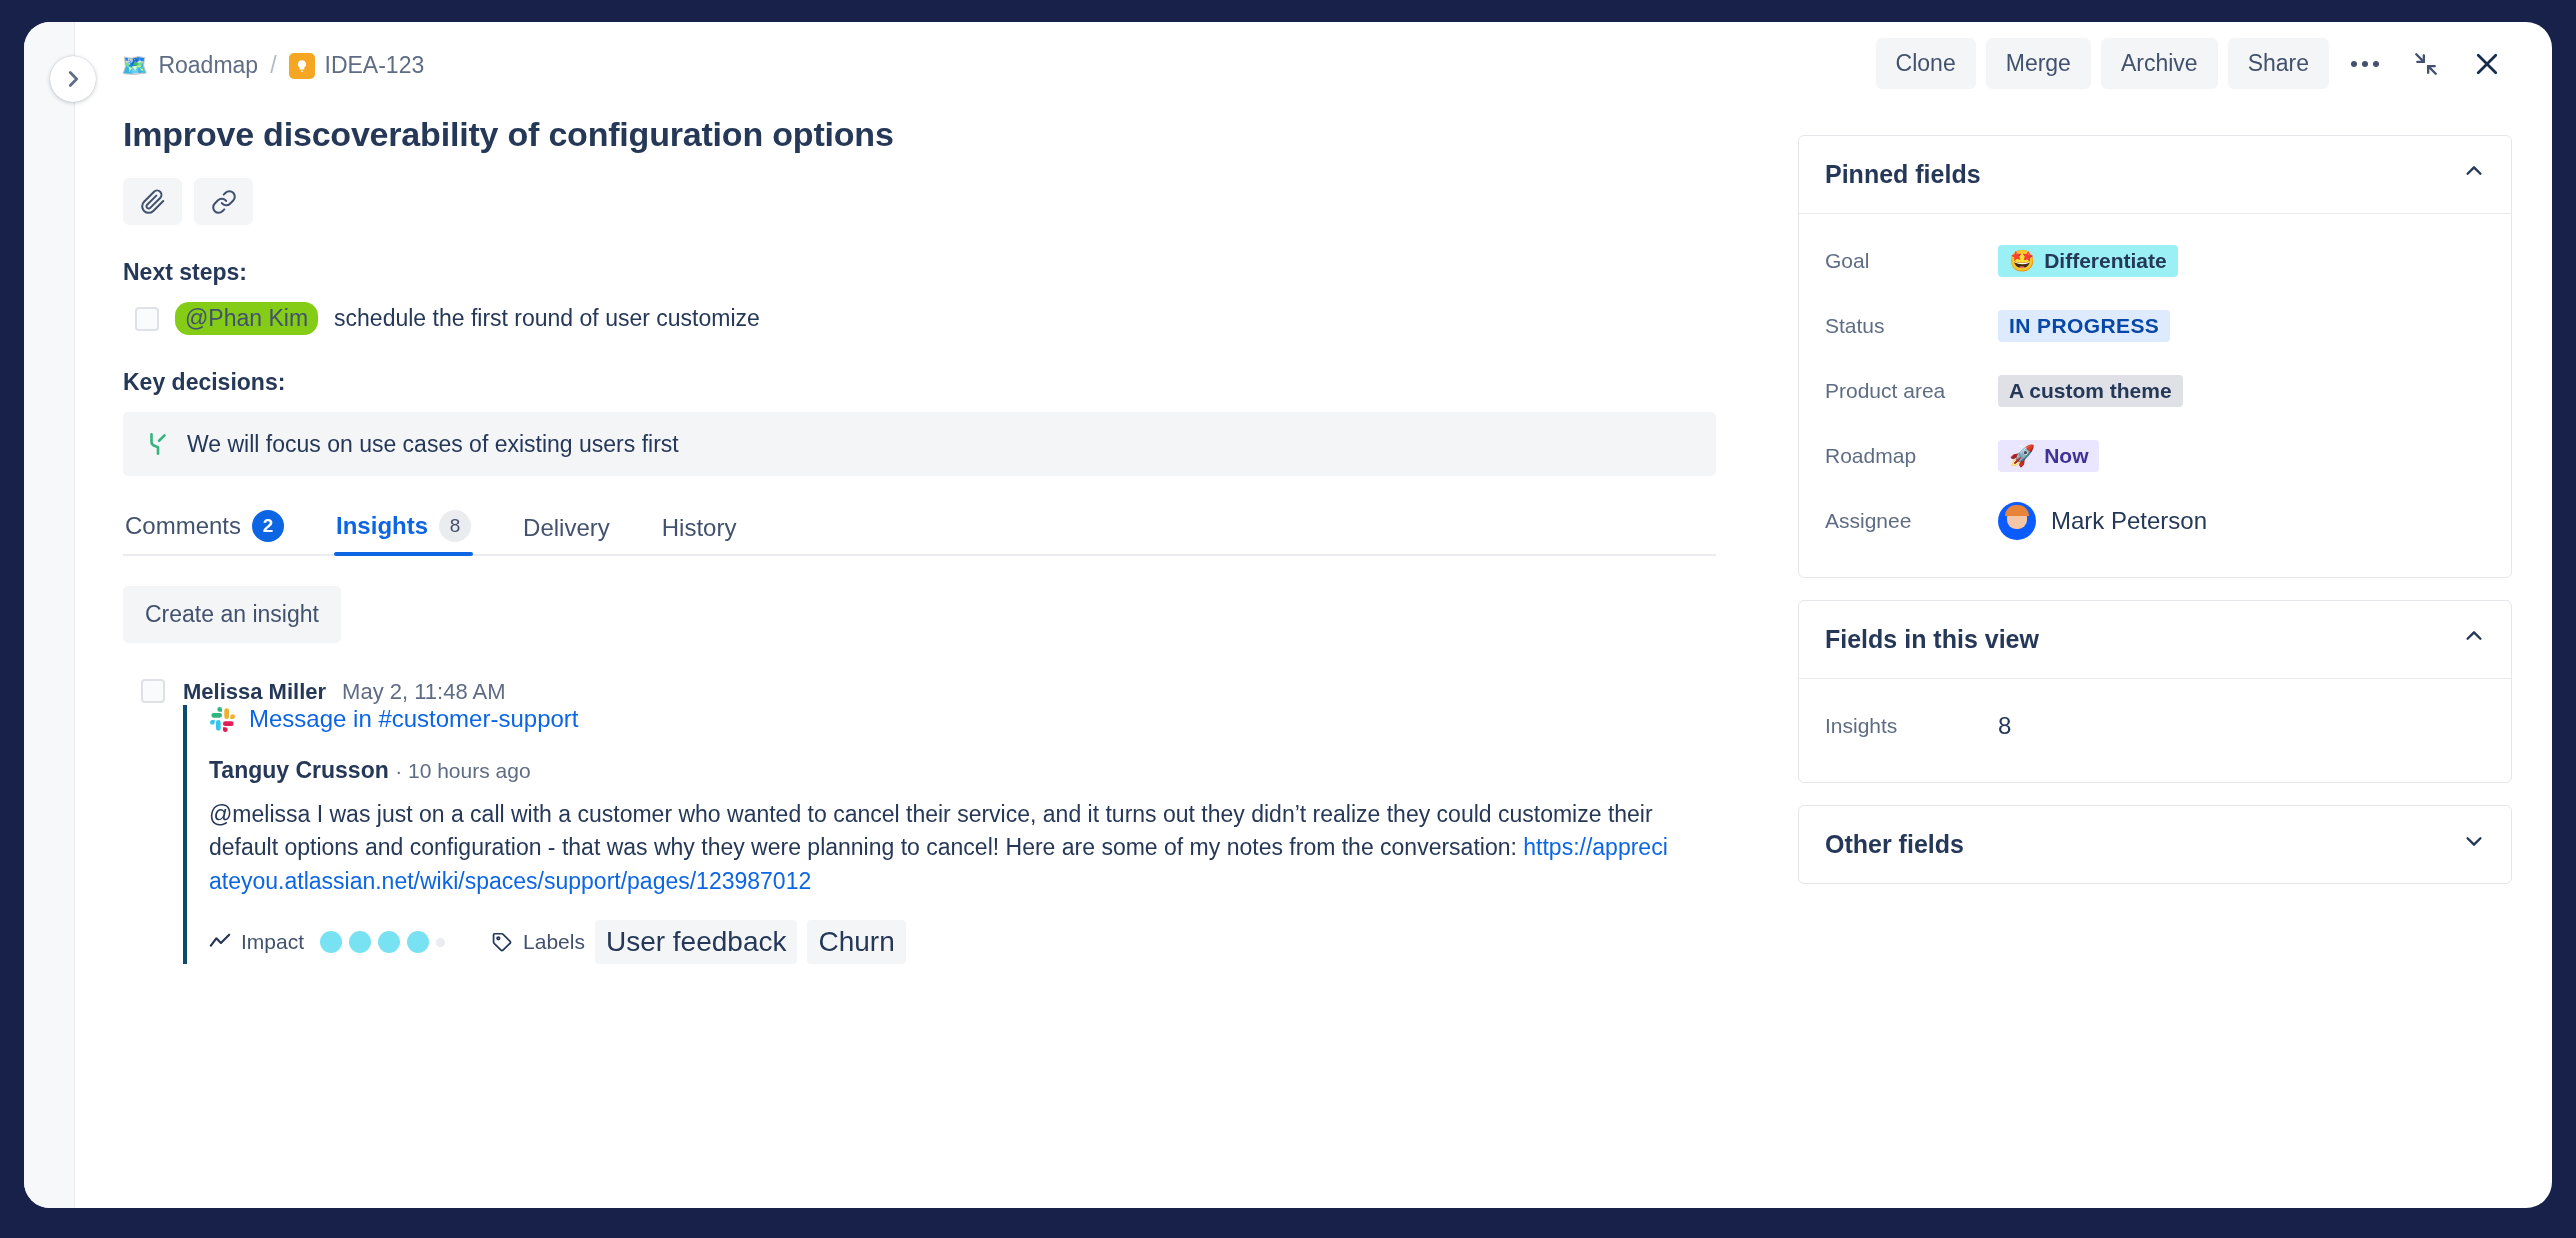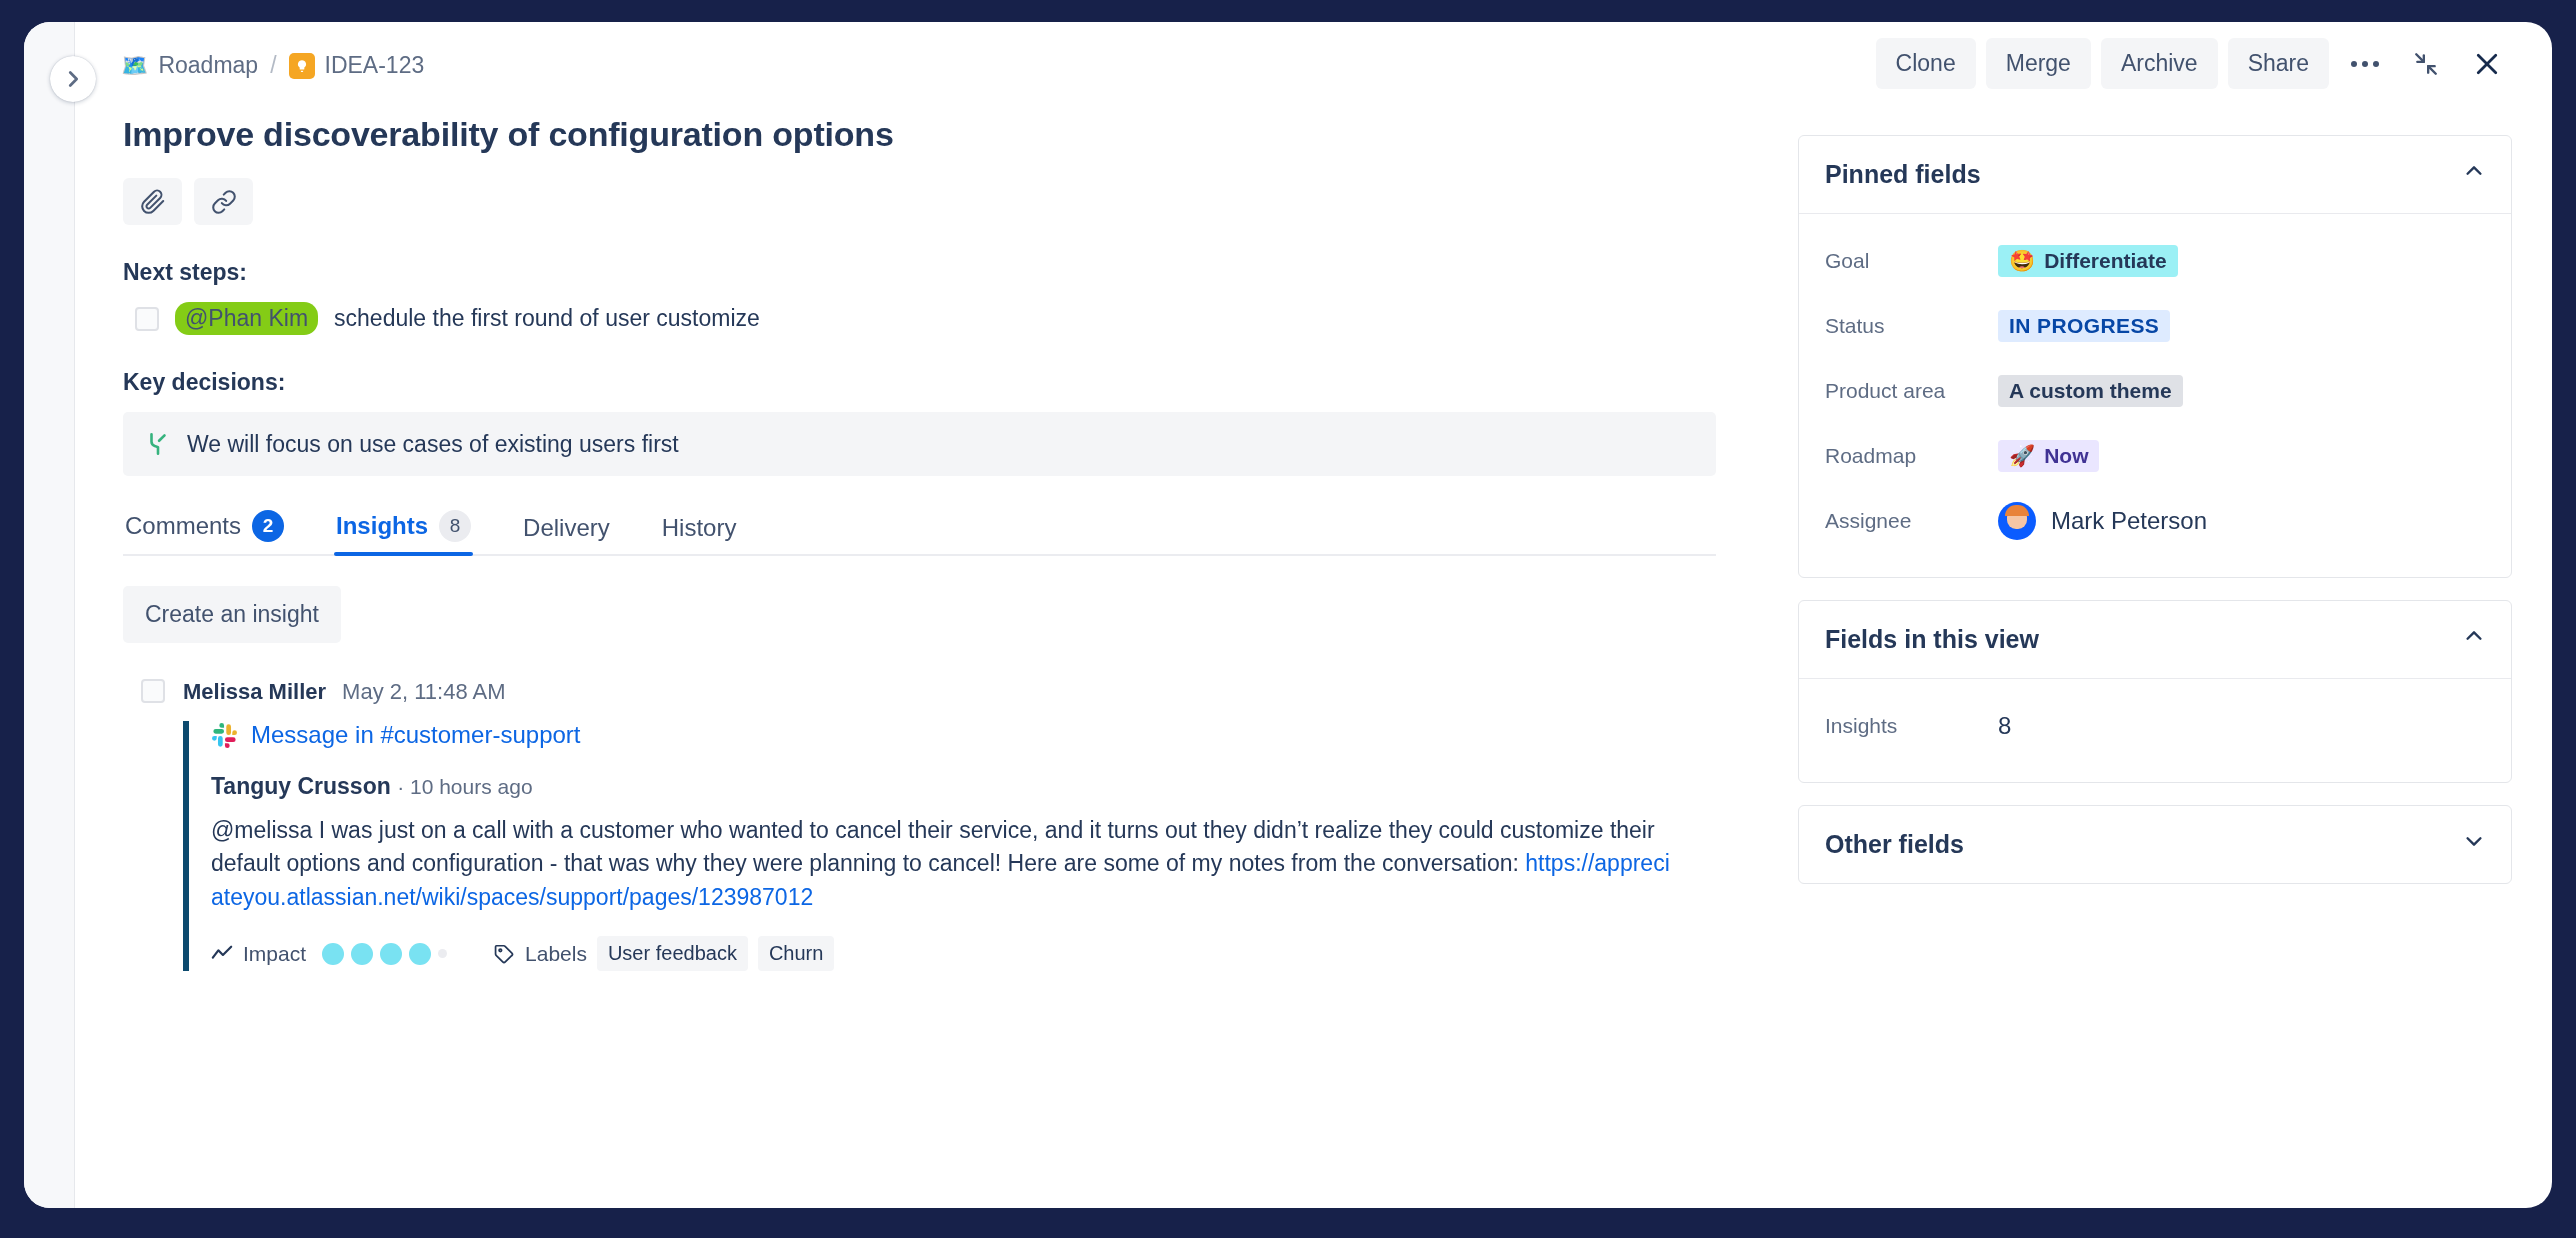--- a/index.html
+++ b/index.html
@@ -165,42 +165,42 @@
     background: #f4f5f7; border: none; border-radius: 5px;
     font-size: 23px; color: #42526e; padding: 15px 22px;
     font-family: "Liberation Sans", sans-serif; cursor: pointer;
   }
   .insight { margin: 36px 0 0 20px; display: flex; gap: 18px; }
   .insight-body { flex: 1 1 auto; }
   .ins-head { display: flex; align-items: baseline; gap: 16px; }
   .ins-author { font-size: 22px; font-weight: 700; color: #253858; }
   .ins-date { font-size: 22px; color: #5e6c84; }
   .ins-quote {
-    margin-top: 16px; padding-left: 22px;
-    border-left: 6px solid #0c4a6e;
+    margin-top: 0; padding-left: 22px;
+    border-left: 4px solid #0c4a6e;
   }
   .src-line { display: flex; align-items: center; gap: 13px; }
   .src-link { font-size: 24px; color: #0c66e4; cursor: pointer; }
   .sub-author { margin-top: 24px; font-size: 23px; color: #253858; }
   .sub-author b { font-weight: 700; }
   .sub-author span.t { color: #5e6c84; font-size: 21px; }
   .ins-text {
     margin-top: 14px; font-size: 23px; color: #253858;
     line-height: 1.45; width: 1464px;
   }
   .ins-text a { color: #0c66e4; text-decoration: none; word-break: break-all; }
   .ins-meta { display: flex; align-items: center; gap: 46px; margin-top: 22px; }
   .meta-grp { display: flex; align-items: center; gap: 10px; }
   .meta-lbl { font-size: 21px; color: #42526e; }
   .dotrow { display: flex; align-items: center; gap: 7px; margin-left: 6px; }
   .dotrow i { width: 22px; height: 22px; border-radius: 50%; background: #79e2f2; display:block; }
   .dotrow i.off { width: 9px; height: 9px; background: #ebecf0; }
   .chip {
     background: #f4f5f7; border-radius: 4px; padding: 6px 11px;
-    font-size: 20px; color: #253858; cursor: pointer;
+    font-size: 28px; color: #253858; cursor: pointer;
   }
 
   
   .card {
     border: 1px solid #e4e6ea; border-radius: 6px;
     background: #fff; margin-bottom: 22px;
   }
   .card-head {
     display: flex; align-items: flex-start; justify-content: space-between;
     padding: 24px 26px; cursor: pointer;

